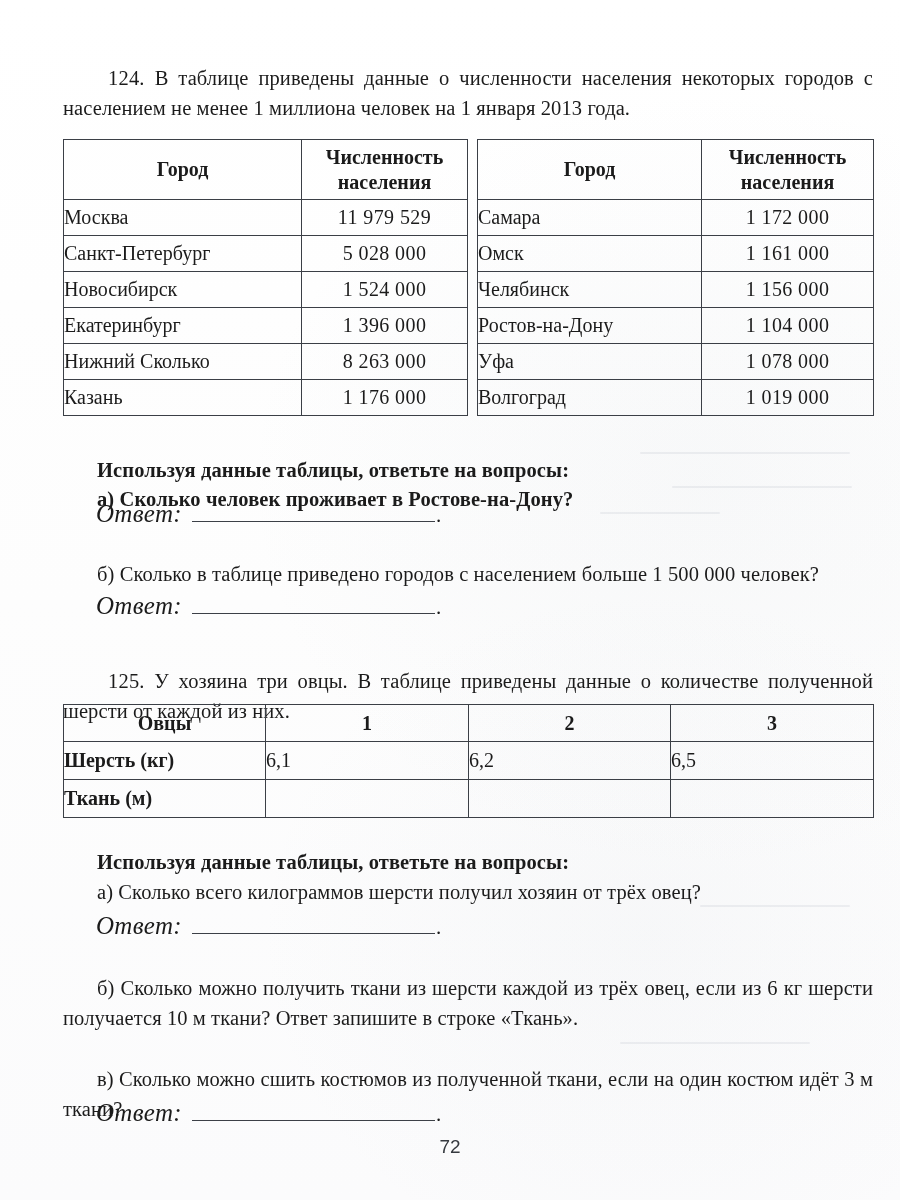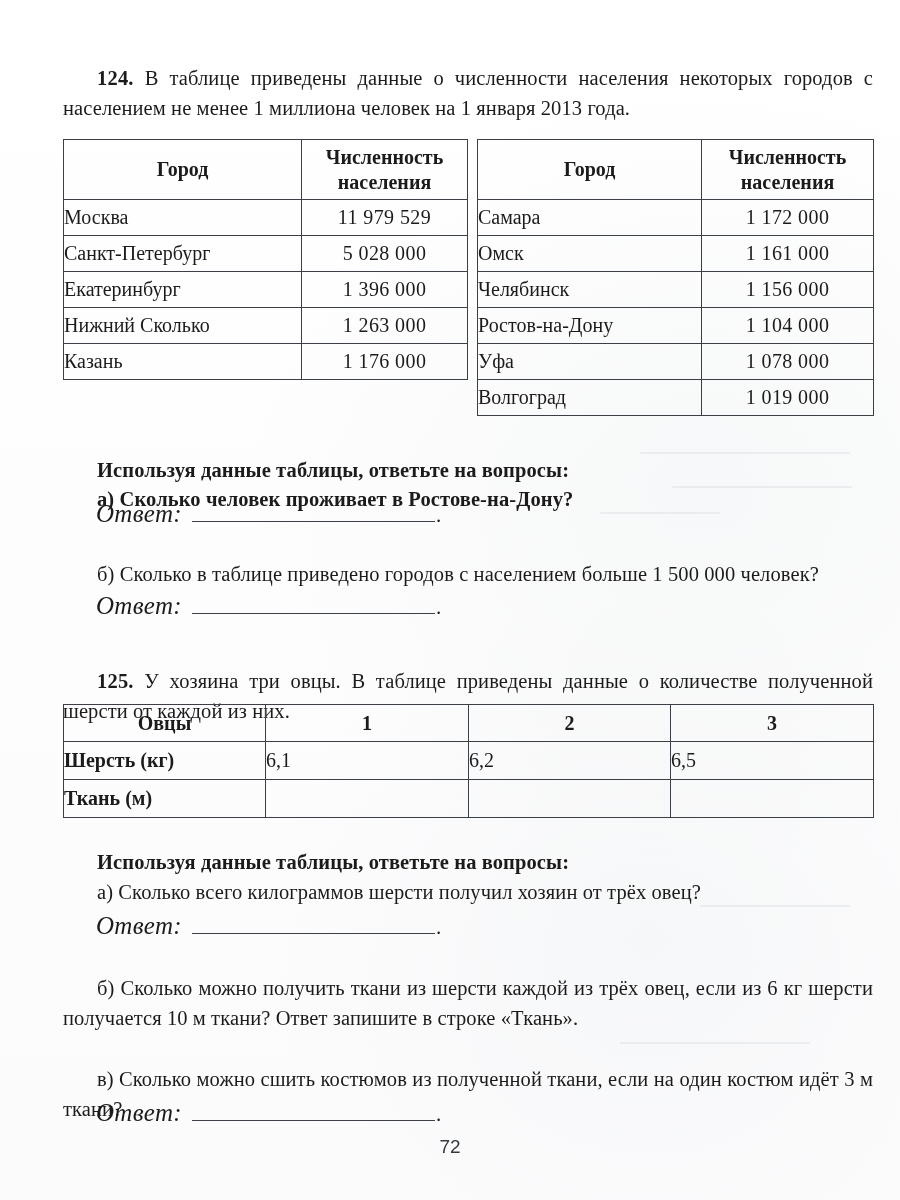--- a/index.html
+++ b/index.html
@@ -44,22 +44,23 @@
     position: absolute;
     font-size: 20.5px;
     line-height: 30px;
     text-align: justify;
     text-justify: inter-word;
     letter-spacing: 0.1px;
   }
   .para.noj { text-align: left; font-weight: bold; }
   .indent { display: inline-block; width: 34px; }
   .num {
-    font-weight: bold;
+    font-weight: normal;
     letter-spacing: 0.2px;
+    margin-left: 11px;
   }
 
   
   table.tbl {
     position: absolute;
     border-collapse: collapse;
     table-layout: fixed;
     background: transparent;
   }
   table.tbl td, table.tbl th {
@@ -144,26 +145,30 @@
     <tbody>
       <tr style="height:36px;">
         <td class="cell-l">Москва</td>
         <td class="num-cell">11 979 529</td>
       </tr>
       <tr style="height:36px;">
         <td class="cell-l">Санкт-Петербург</td>
         <td class="num-cell">5 028 000</td>
       </tr>
       <tr style="height:36px;">
+        <td class="cell-l">Новосибирск</td>
+        <td class="num-cell">1 524 000</td>
+      </tr>
+      <tr style="height:36px;">
         <td class="cell-l">Екатеринбург</td>
         <td class="num-cell">1 396 000</td>
       </tr>
       <tr style="height:36px;">
         <td class="cell-l">Нижний Сколько</td>
-        <td class="num-cell">1 263 000</td>
+        <td class="num-cell">8 263 000</td>
       </tr>
       <tr style="height:36px;">
         <td class="cell-l">Казань</td>
         <td class="num-cell">1 176 000</td>
       </tr>
     </tbody>
   </table>
 
   <table class="tbl" style="left:477px; top:139px; width:396px;">
     <colgroup>

